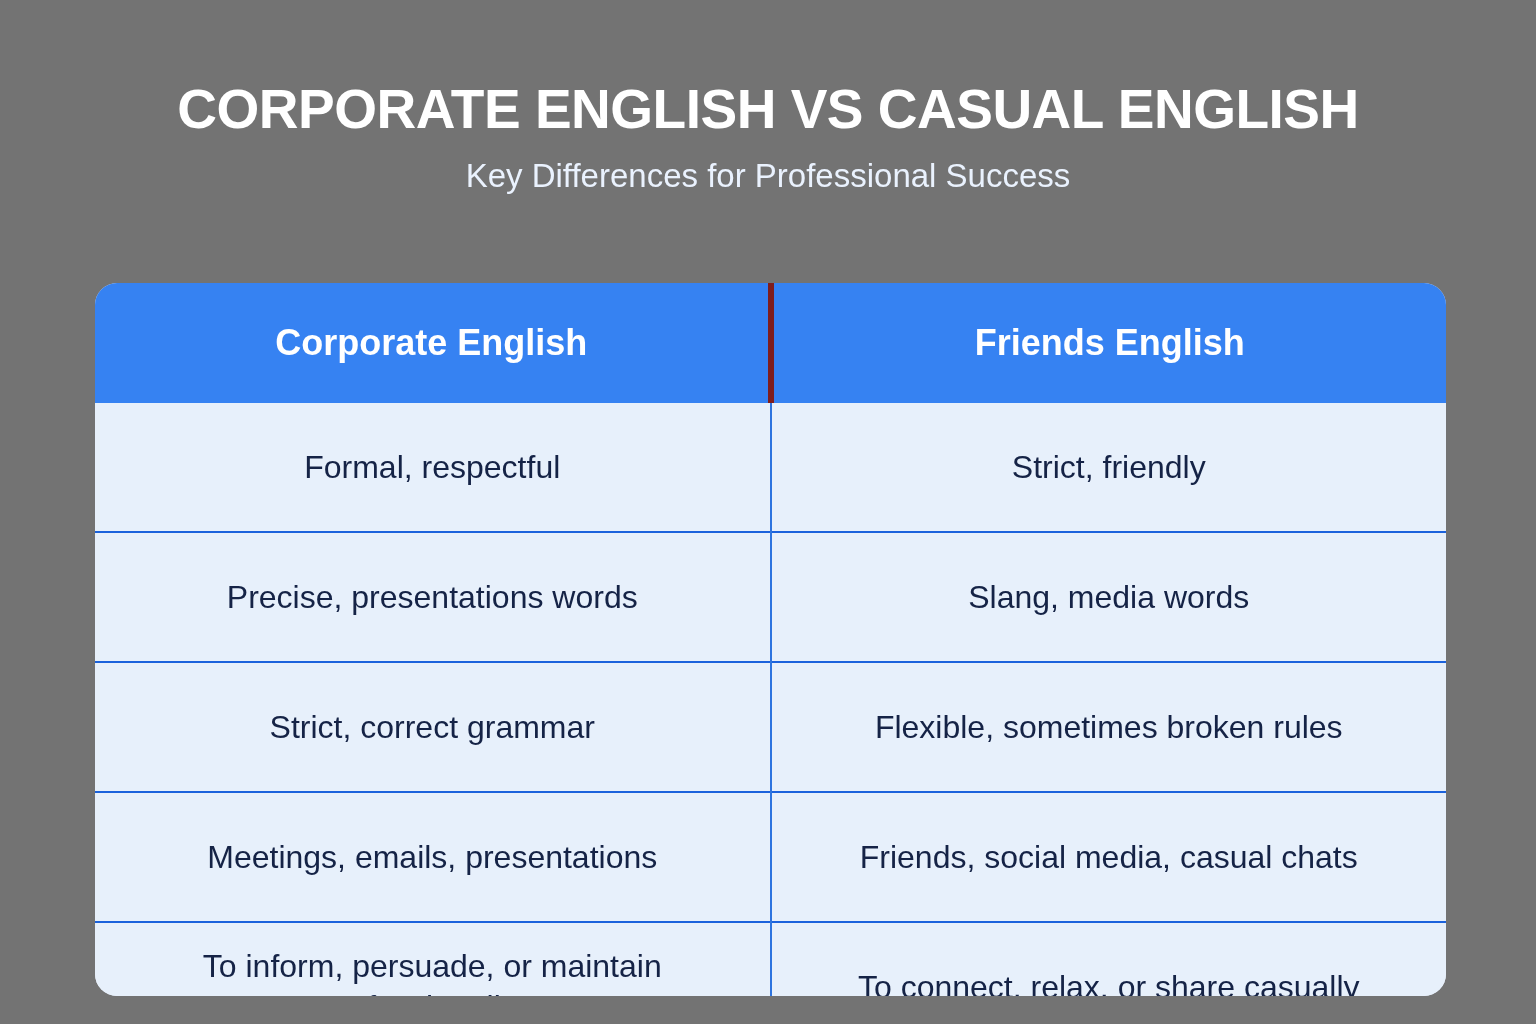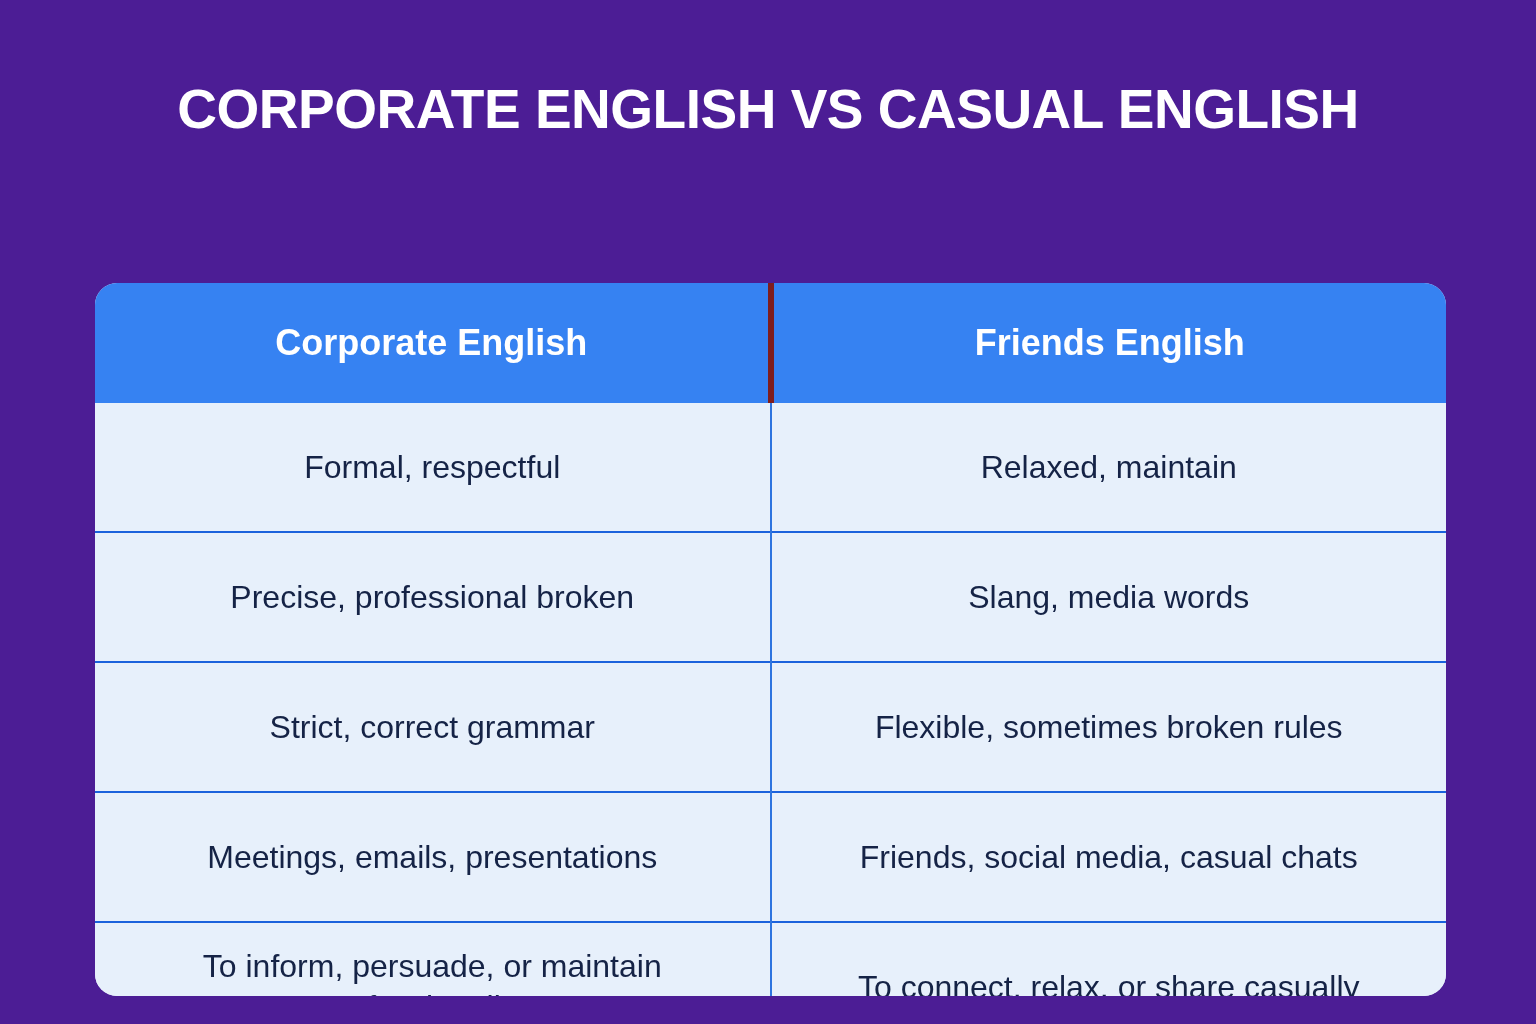--- a/index.html
+++ b/index.html
@@ -12,21 +12,21 @@
     height: 1024px;
     background: #1269EE;
     font-family: "Liberation Sans", sans-serif;
     overflow: hidden;
   }
 
   .infographic {
     position: relative;
     width: 1536px;
     height: 1024px;
-    background: #4c1d95;
+    background: #737373;
     box-sizing: border-box;
   }
 
   
   .header-block {
     position: absolute;
     left: 0;
     top: 78px;
     width: 1536px;
     text-align: center;
@@ -116,42 +116,43 @@
     display: block;
   }
 </style>
 </head>
 <body>
 
 <div class="infographic">
 
   <div class="header-block">
     <h1 class="main-title">CORPORATE ENGLISH VS CASUAL ENGLISH</h1>
+    <p class="subtitle">Key Differences for Professional Success</p>
   </div>
 
   <div class="table-wrap">
     <table class="cmp-table">
       <thead>
         <tr>
           <th class="col-left">Corporate English</th>
           <th class="col-right">Friends English</th>
         </tr>
       </thead>
       <tbody>
         <tr>
           <td class="col-left">
             <span class="cell-text">Formal, respectful</span>
           </td>
           <td class="col-right">
-            <span class="cell-text">Relaxed, maintain</span>
+            <span class="cell-text">Strict, friendly</span>
           </td>
         </tr>
         <tr>
           <td class="col-left">
-            <span class="cell-text">Precise, professional broken</span>
+            <span class="cell-text">Precise, presentations words</span>
           </td>
           <td class="col-right">
             <span class="cell-text">Slang, media words</span>
           </td>
         </tr>
         <tr>
           <td class="col-left">
             <span class="cell-text">Strict, correct grammar</span>
           </td>
           <td class="col-right">

